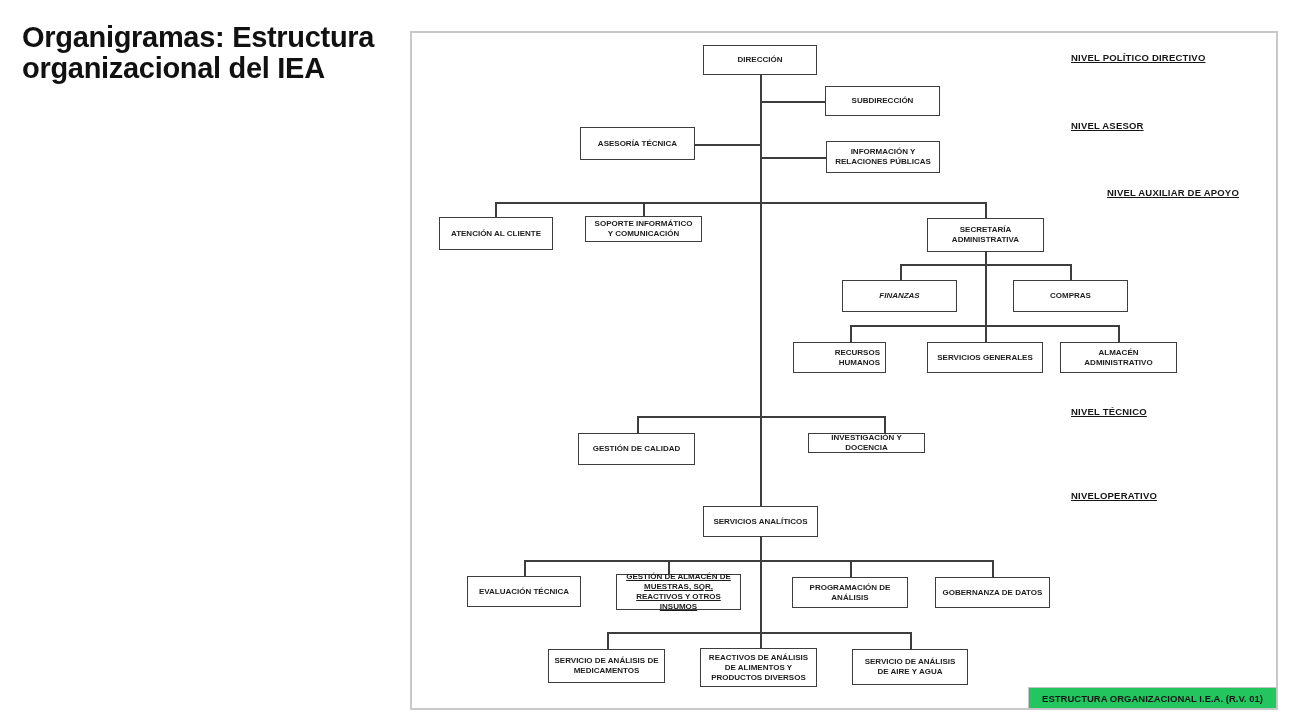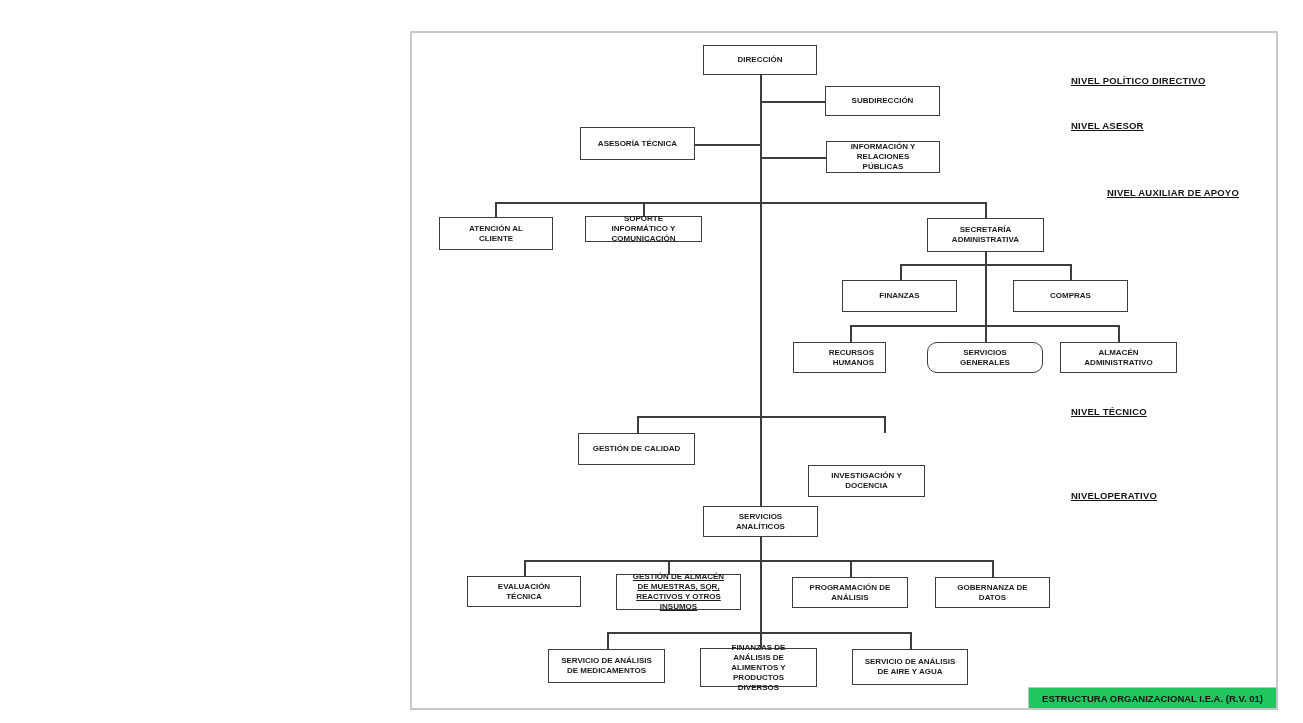--- a/index.html
+++ b/index.html
@@ -5,32 +5,33 @@
   html,body{margin:0;padding:0;background:#ffffff;width:1303px;height:723px;overflow:hidden;
     font-family:"Liberation Sans",sans-serif;}
   #page{position:relative;width:1303px;height:723px;background:#ffffff;}
   #page-title{position:absolute;left:22px;top:22px;width:400px;
     font-size:29px;line-height:31px;font-weight:600;color:#111;letter-spacing:-0.3px;}
   #chart-panel{position:absolute;left:410px;top:31px;width:868px;height:679px;
     background:#ffffff;border:2px solid #c9c9c9;box-sizing:border-box;}
   
   .node{position:absolute;box-sizing:border-box;border:1.6px solid #3d3d3d;background:#ffffff;
     display:flex;align-items:center;justify-content:center;text-align:center;
-    font-size:8px;font-weight:bold;color:#1c1c1c;line-height:10px;padding:1px 11px;z-index:3;}
+    font-size:8px;font-weight:bold;color:#1c1c1c;line-height:10px;padding:1px 5px;z-index:3;}
   .seg{position:absolute;background:#3d3d3d;z-index:1;}
   .level-label{position:absolute;font-size:9.5px;font-weight:bold;color:#161616;
     text-decoration:underline;letter-spacing:0.2px;white-space:nowrap;z-index:2;}
   #footer-box{position:absolute;left:1028px;top:687px;width:249px;height:22px;
     border:1px solid #c4c4c4;box-sizing:border-box;display:flex;align-items:center;justify-content:center;
     font-size:9.5px;font-weight:bold;color:#161616;white-space:nowrap;z-index:2;background:#22c55e;}
 </style>
 </head>
 <body>
 
 <div id="page">
+  <div id="page-title">Organigramas: Estructura organizacional del IEA</div>
   <div id="chart-panel"></div>
   <div id="org-canvas">
       <div class="seg" style="left: 760px; top: 75px; width: 1.6px; height: 431px;"></div>
       <div class="seg" style="left: 760px; top: 537px; width: 1.6px; height: 95px;"></div>
       <div class="seg" style="left: 760px; top: 101px; width: 65px; height: 1.6px;"></div>
       <div class="seg" style="left: 695px; top: 144px; width: 65px; height: 1.6px;"></div>
       <div class="seg" style="left: 760px; top: 157px; width: 66px; height: 1.6px;"></div>
       <div class="seg" style="left: 495px; top: 202px; width: 490px; height: 1.6px;"></div>
       <div class="seg" style="left: 495px; top: 202px; width: 1.6px; height: 15px;"></div>
       <div class="seg" style="left: 643px; top: 202px; width: 1.6px; height: 14px;"></div>
@@ -54,35 +55,35 @@
       <div class="seg" style="left: 607px; top: 632px; width: 1.6px; height: 17px;"></div>
       <div class="seg" style="left: 760px; top: 632px; width: 1.6px; height: 16px;"></div>
       <div class="seg" style="left: 910px; top: 632px; width: 1.6px; height: 17px;"></div>
       <div class="node" style="left: 703px; top: 45px; width: 114px; height: 30px;">DIRECCIÓN</div>
       <div class="node" style="left: 825px; top: 86px; width: 115px; height: 30px;">SUBDIRECCIÓN</div>
       <div class="node" style="left: 580px; top: 127px; width: 115px; height: 33px;">ASESORÍA TÉCNICA</div>
       <div class="node" style="left: 826px; top: 141px; width: 114px; height: 32px;">INFORMACIÓN Y RELACIONES PÚBLICAS</div>
       <div class="node" style="left: 439px; top: 217px; width: 114px; height: 33px;">ATENCIÓN AL CLIENTE</div>
       <div class="node" style="left: 585px; top: 216px; width: 117px; height: 26px;">SOPORTE INFORMÁTICO Y COMUNICACIÓN</div>
       <div class="node" style="left: 927px; top: 218px; width: 117px; height: 34px;">SECRETARÍA ADMINISTRATIVA</div>
-      <div class="node" style="left: 842px; top: 280px; width: 115px; height: 32px;">FINANZAS</div>
+      <div class="node" style="left: 842px; top: 280px; width: 115px; height: 32px; font-style: italic;">FINANZAS</div>
       <div class="node" style="left: 1013px; top: 280px; width: 115px; height: 32px;">COMPRAS</div>
       <div class="node" style="left: 793px; top: 342px; width: 93px; height: 31px; text-align: right;">RECURSOS HUMANOS</div>
-      <div class="node" style="left: 927px; top: 342px; width: 116px; height: 31px; border-radius: 10px;">SERVICIOS GENERALES</div>
+      <div class="node" style="left: 927px; top: 342px; width: 116px; height: 31px;">SERVICIOS GENERALES</div>
       <div class="node" style="left: 1060px; top: 342px; width: 117px; height: 31px;">ALMACÉN ADMINISTRATIVO</div>
       <div class="node" style="left: 578px; top: 433px; width: 117px; height: 32px;">GESTIÓN DE CALIDAD</div>
-      <div class="node" style="left: 808px; top: 433px; width: 117px; height: 32px; margin-top: 32px;">INVESTIGACIÓN Y DOCENCIA</div>
+      <div class="node" style="left: 808px; top: 433px; width: 117px; height: 20px;">INVESTIGACIÓN Y DOCENCIA</div>
       <div class="node" style="left: 703px; top: 506px; width: 115px; height: 31px;">SERVICIOS ANALÍTICOS</div>
       <div class="node" style="left: 467px; top: 576px; width: 114px; height: 31px;">EVALUACIÓN TÉCNICA</div>
       <div class="node" style="left: 616px; top: 574px; width: 125px; height: 36px; text-decoration: underline;">GESTIÓN DE ALMACÉN DE MUESTRAS, SQR, REACTIVOS Y OTROS INSUMOS</div>
       <div class="node" style="left: 792px; top: 577px; width: 116px; height: 31px;">PROGRAMACIÓN DE ANÁLISIS</div>
       <div class="node" style="left: 935px; top: 577px; width: 115px; height: 31px;">GOBERNANZA DE DATOS</div>
       <div class="node" style="left: 548px; top: 649px; width: 117px; height: 34px;">SERVICIO DE ANÁLISIS DE MEDICAMENTOS</div>
-      <div class="node" style="left: 700px; top: 648px; width: 117px; height: 39px;">FINANZAS DE ANÁLISIS DE ALIMENTOS Y PRODUCTOS DIVERSOS</div>
+      <div class="node" style="left: 700px; top: 648px; width: 117px; height: 39px;">REACTIVOS DE ANÁLISIS DE ALIMENTOS Y PRODUCTOS DIVERSOS</div>
       <div class="node" style="left: 852px; top: 649px; width: 116px; height: 36px;">SERVICIO DE ANÁLISIS DE AIRE Y AGUA</div>
-      <div class="level-label" style="left: 1071px; top: 52px; margin-top: 23px;">NIVEL POLÍTICO DIRECTIVO</div>
+      <div class="level-label" style="left: 1071px; top: 52px;">NIVEL POLÍTICO DIRECTIVO</div>
       <div class="level-label" style="left: 1071px; top: 120px;">NIVEL ASESOR</div>
       <div class="level-label" style="left: 1071px; top: 187px; margin-left: 36px;">NIVEL AUXILIAR DE APOYO</div>
       <div class="level-label" style="left: 1071px; top: 406px;">NIVEL TÉCNICO</div>
       <div class="level-label" style="left: 1071px; top: 490px;">NIVELOPERATIVO</div>
     </div>
   <div id="footer-box">ESTRUCTURA ORGANIZACIONAL I.E.A. (R.V. 01)</div>
 </div>
 
 </body></html>

